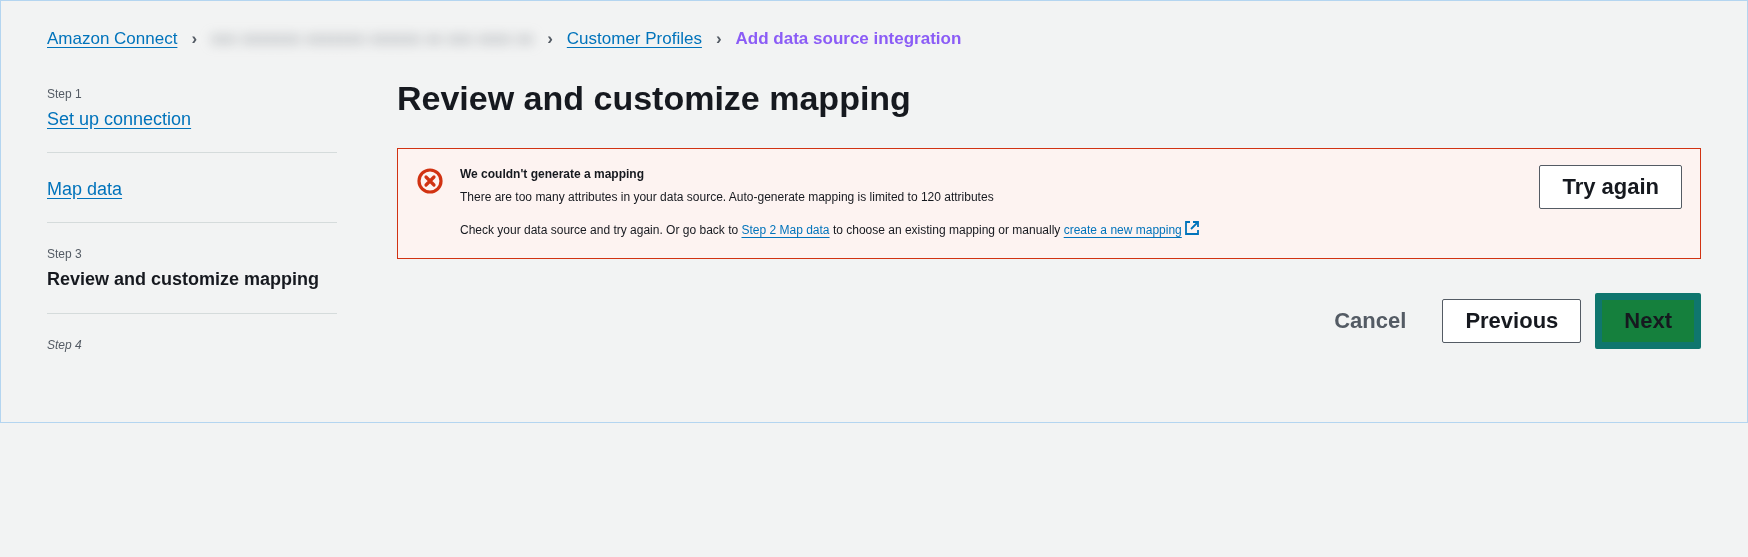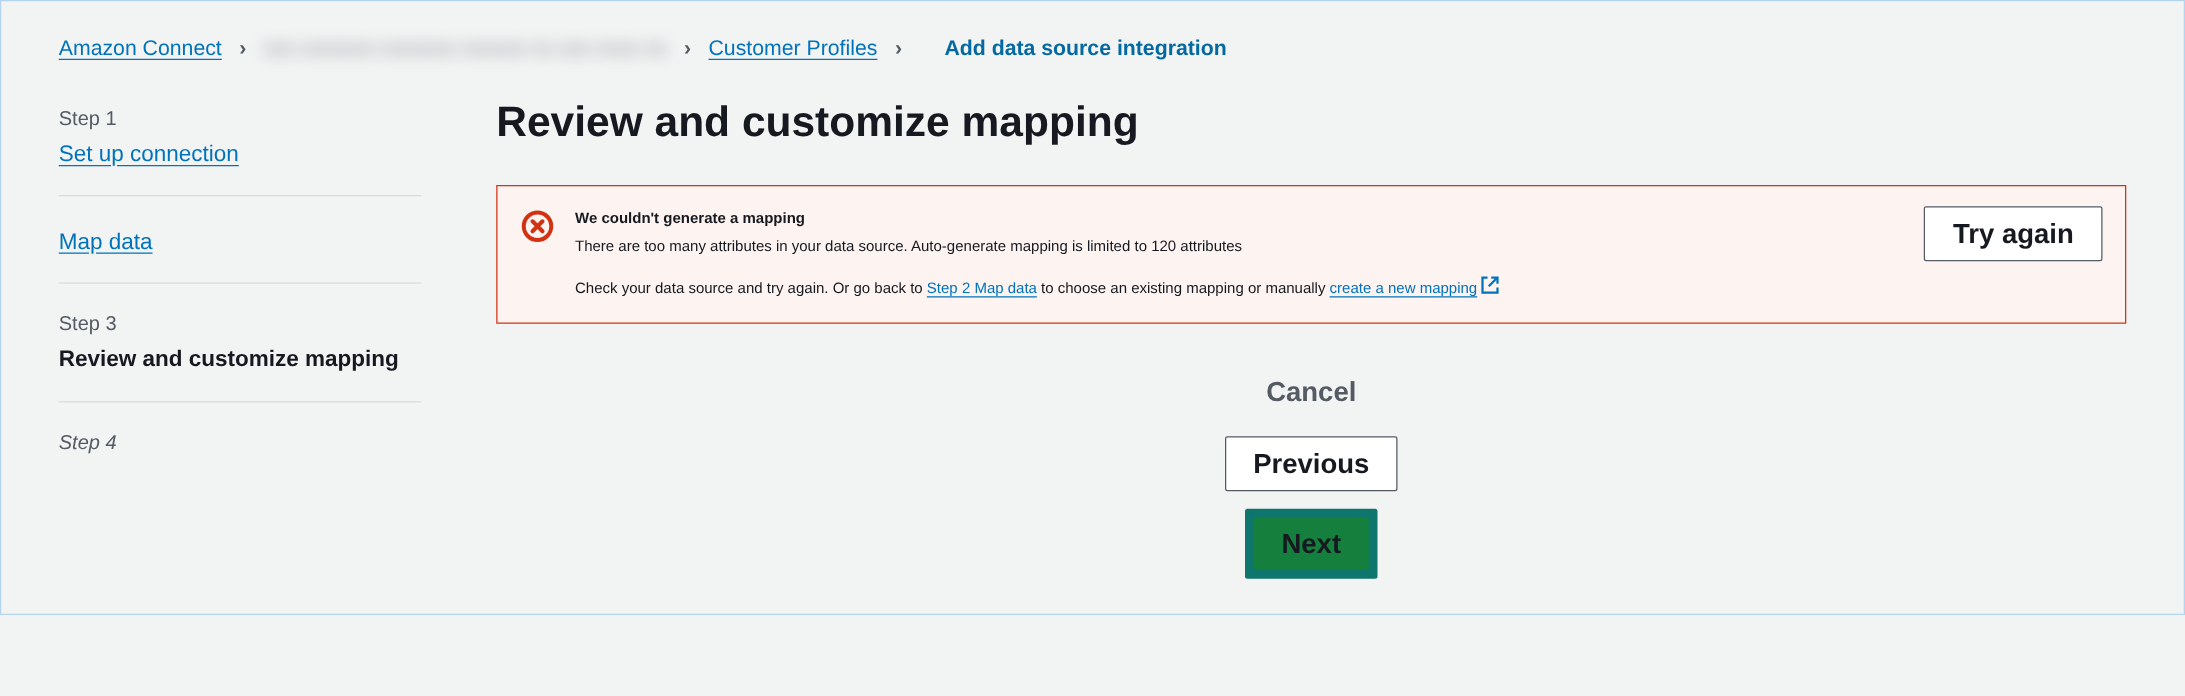--- a/index.html
+++ b/index.html
@@ -32,44 +32,43 @@
     .breadcrumbs .chev {
       color: #545b64;
       font-weight: bold;
     }
     .breadcrumbs .blurred {
       filter: blur(6px);
       color: #8a8f96;
       user-select: none;
     }
     .breadcrumbs .current {
-      color: #0369a1;
-      font-weight: 700;
-      margin-left: 20px;
+      color: #8b5cf6;
+      font-weight: 700;
     }
     .layout {
       display: flex;
       gap: 60px;
     }
     .sidebar {
       width: 290px;
       flex-shrink: 0;
     }
     .step {
       padding: 8px 0 20px 0;
       border-bottom: 1px solid #d5dbdb;
       margin-bottom: 16px;
     }
     .step:last-child {
       border-bottom: none;
       font-style: italic;
     }
     .step-num {
       color: #545b64;
-      font-size: 16px;
+      font-size: 12px;
       margin-bottom: 6px;
     }
     .step-title {
       font-size: 18px;
       line-height: 1.4;
     }
     .step-title.link {
       color: #0073bb;
       text-decoration: underline;
       text-underline-offset: 3px;
@@ -143,21 +142,20 @@
     button.primary {
       background: #15803d;
       border: 7px solid #0f766e;
       color: #16191f;
     }
     .footer-actions {
       display: flex;
       justify-content: flex-end;
       gap: 14px;
       align-items: center;
-      flex-direction: column;
     }
     .ext-icon {
       display: inline-block;
       vertical-align: -2px;
       margin-left: 2px;
     }
   </style>
 </head>
 <body>
 

